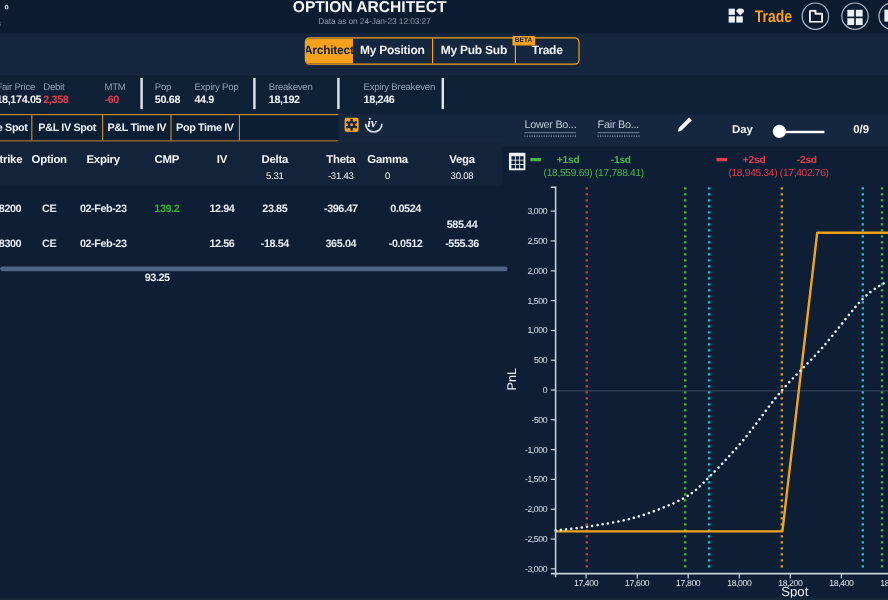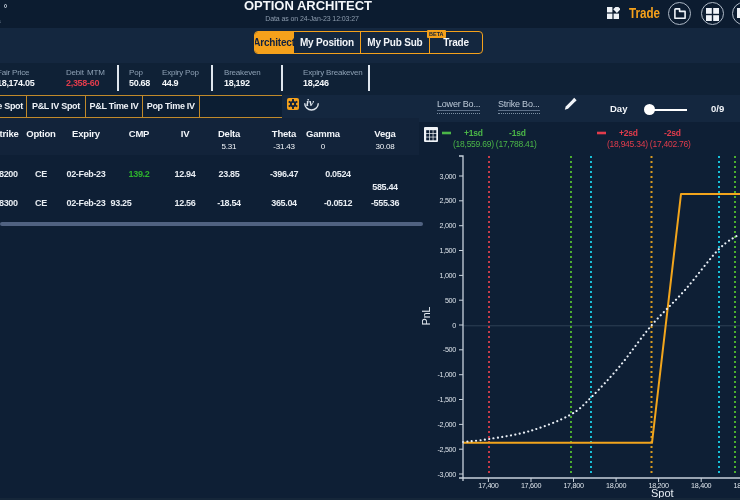--- a/index.html
+++ b/index.html
@@ -83,21 +83,21 @@
     <div class="tab" style="width:69.2px;">My Pub Sub</div>
     <div class="tab" style="flex:1;">Trade</div>
   </div>
   <div class="abs" id="beta">BETA</div>
 
   <div class="abs" id="statsrow"></div>
   <div class="abs stat" style="left:-3px;">
       <div class="slabel">Fair Price</div>
       <div class="sval">18,174.05</div>
     </div>
-  <div class="abs stat" style="left:66px;">
+  <div class="abs stat" style="left:36px;">
       <div class="slabel">Debit</div>
       <div class="sval red">2,358</div>
     </div>
   <div class="abs stat" style="left:87px;">
       <div class="slabel">MTM</div>
       <div class="sval red">-60</div>
     </div>
   <div class="abs statsep" style="left:117px;"></div>
   <div class="abs stat" style="left:129px;">
       <div class="slabel">Pop</div>
@@ -139,21 +139,21 @@
     </g>
     <circle cx="6" cy="6" r="1.2" fill="#f5a11b"></circle>
   </svg>
 
   <svg class="abs" style="left:304px; top:95px;" width="15" height="18" viewBox="0 0 15 18">
     <text x="2" y="11" font-size="11" font-style="italic" font-weight="bold" fill="#dfe6ee" font-family="Liberation Serif, serif">iv</text>
     <path d="M0.7 8.2 A 6.8 6.8 0 0 0 14.3 8.2" fill="none" stroke="#dfe6ee" stroke-width="1.4"></path>
   </svg>
 
   <div class="abs bound" style="left:437px;">Lower Bo...</div>
-  <div class="abs bound" style="left:498px;">Strike Bo...</div>
+  <div class="abs bound" style="left:498px;">Fair Bo...</div>
   <svg class="abs" style="left:563px; top:97px;" width="14.5" height="14.5" viewBox="0 0 16 16">
     <path d="M2 14 L3 10.5 L11 2.5 L13.5 5 L5.5 13 Z" fill="#f2f5f9"></path>
     <path d="M11.5 1.8 L14.2 4.5" stroke="#f2f5f9" stroke-width="2.4"></path>
   </svg>
   <div class="abs" id="dayl" style="left:610px;">Day</div>
   <div class="abs" style="left:643.5px; top:104px; width:11px; height:11px; background:#fff; border-radius:50%;"></div>
   <div class="abs" style="left:654px; top:108.5px; width:33px; height:2px; background:#fff;"></div>
   <div class="abs" id="s09" style="left:711px;">0/9</div>
 
   <div class="abs" id="thead"></div>
@@ -188,21 +188,21 @@
   <div class="td r1 green" style="left:139px;">139.2</div>
   <div class="td r1" style="left:185px;">12.94</div>
   <div class="td r1" style="left:229px;">23.85</div>
   <div class="td r1" style="left:284px;">-396.47</div>
   <div class="td r1" style="left:338px;">0.0524</div>
   <div class="td r1" style="left:385px;margin-top:13px;">585.44</div>
 
   <div class="td r2" style="left:6px;">18300</div>
   <div class="td r2" style="left:41px;">CE</div>
   <div class="td r2" style="left:86px;">02-Feb-23</div>
-  <div class="td r2" style="left:121px;">93.25</div>
+  <div class="td r2" style="left:131px;margin-top:28px;">93.25</div>
   <div class="td r2" style="left:185px;">12.56</div>
   <div class="td r2" style="left:229px;">-18.54</div>
   <div class="td r2" style="left:284px;">365.04</div>
   <div class="td r2" style="left:338px;">-0.0512</div>
   <div class="td r2" style="left:385px;">-555.36</div>
 
   <div class="abs" id="scrollbar"></div>
 
   <svg class="abs" style="left:420px; top:118px;" width="320" height="382" viewBox="0 0 320 382">
 

